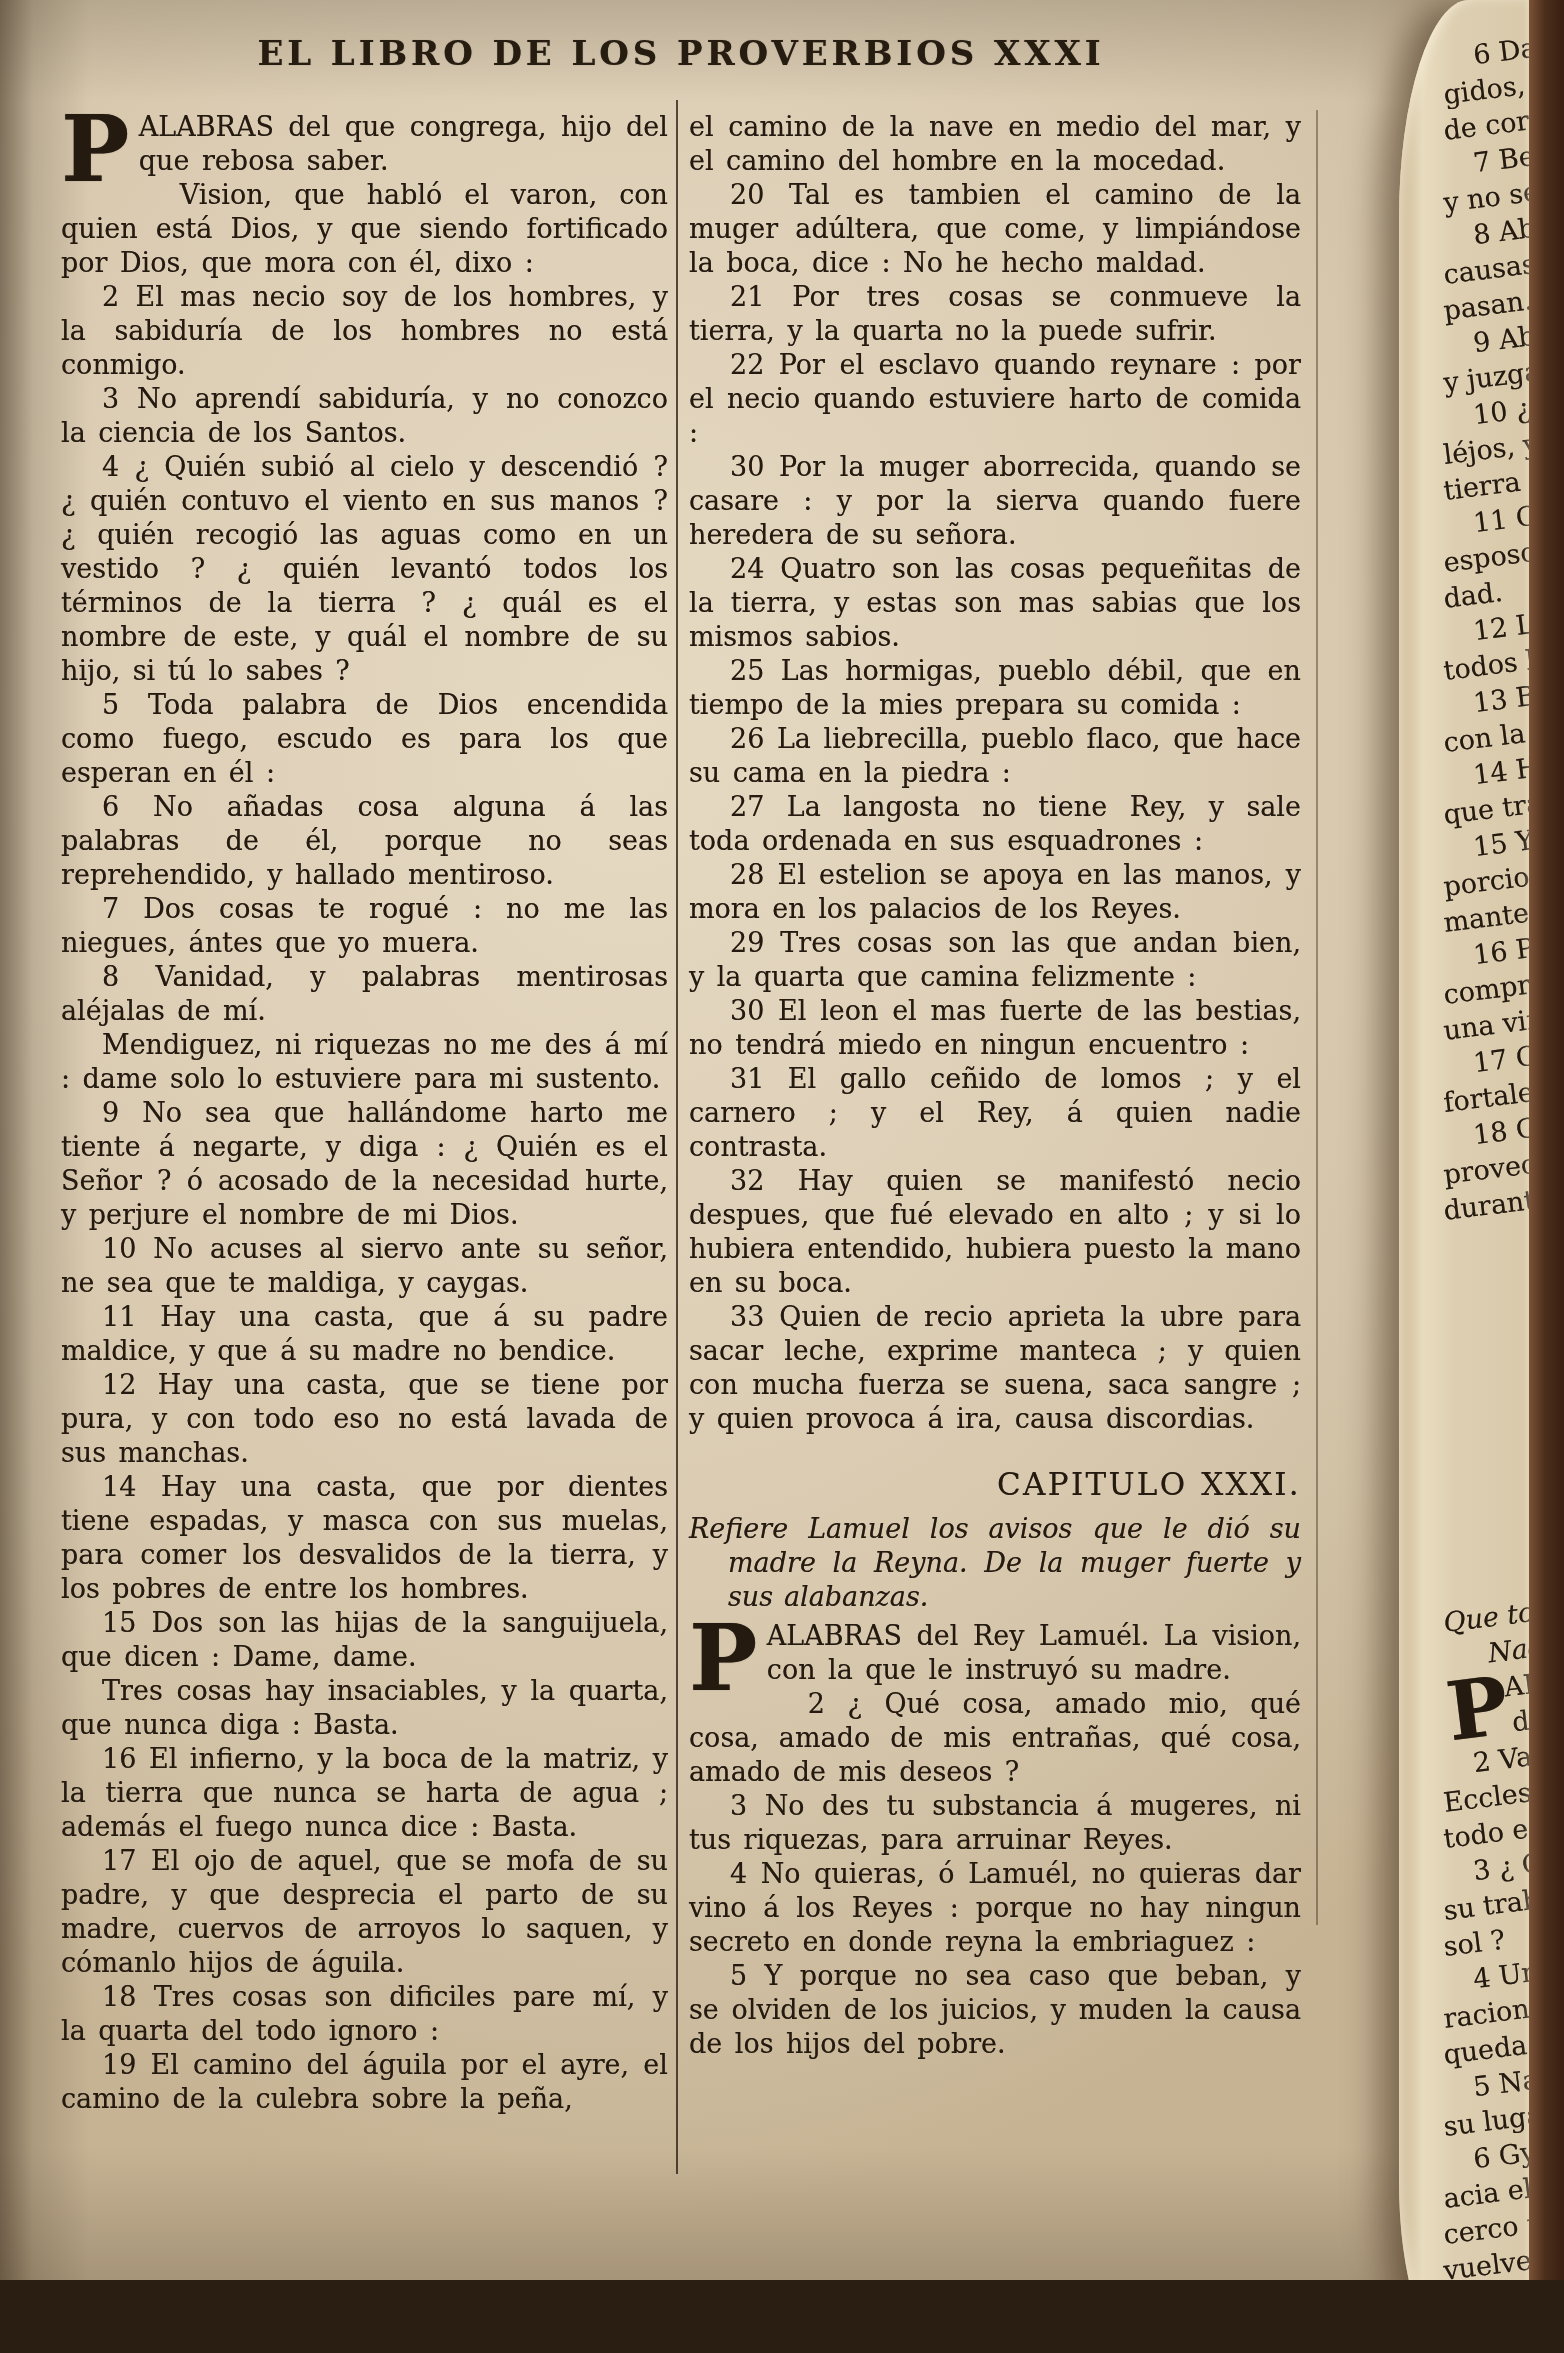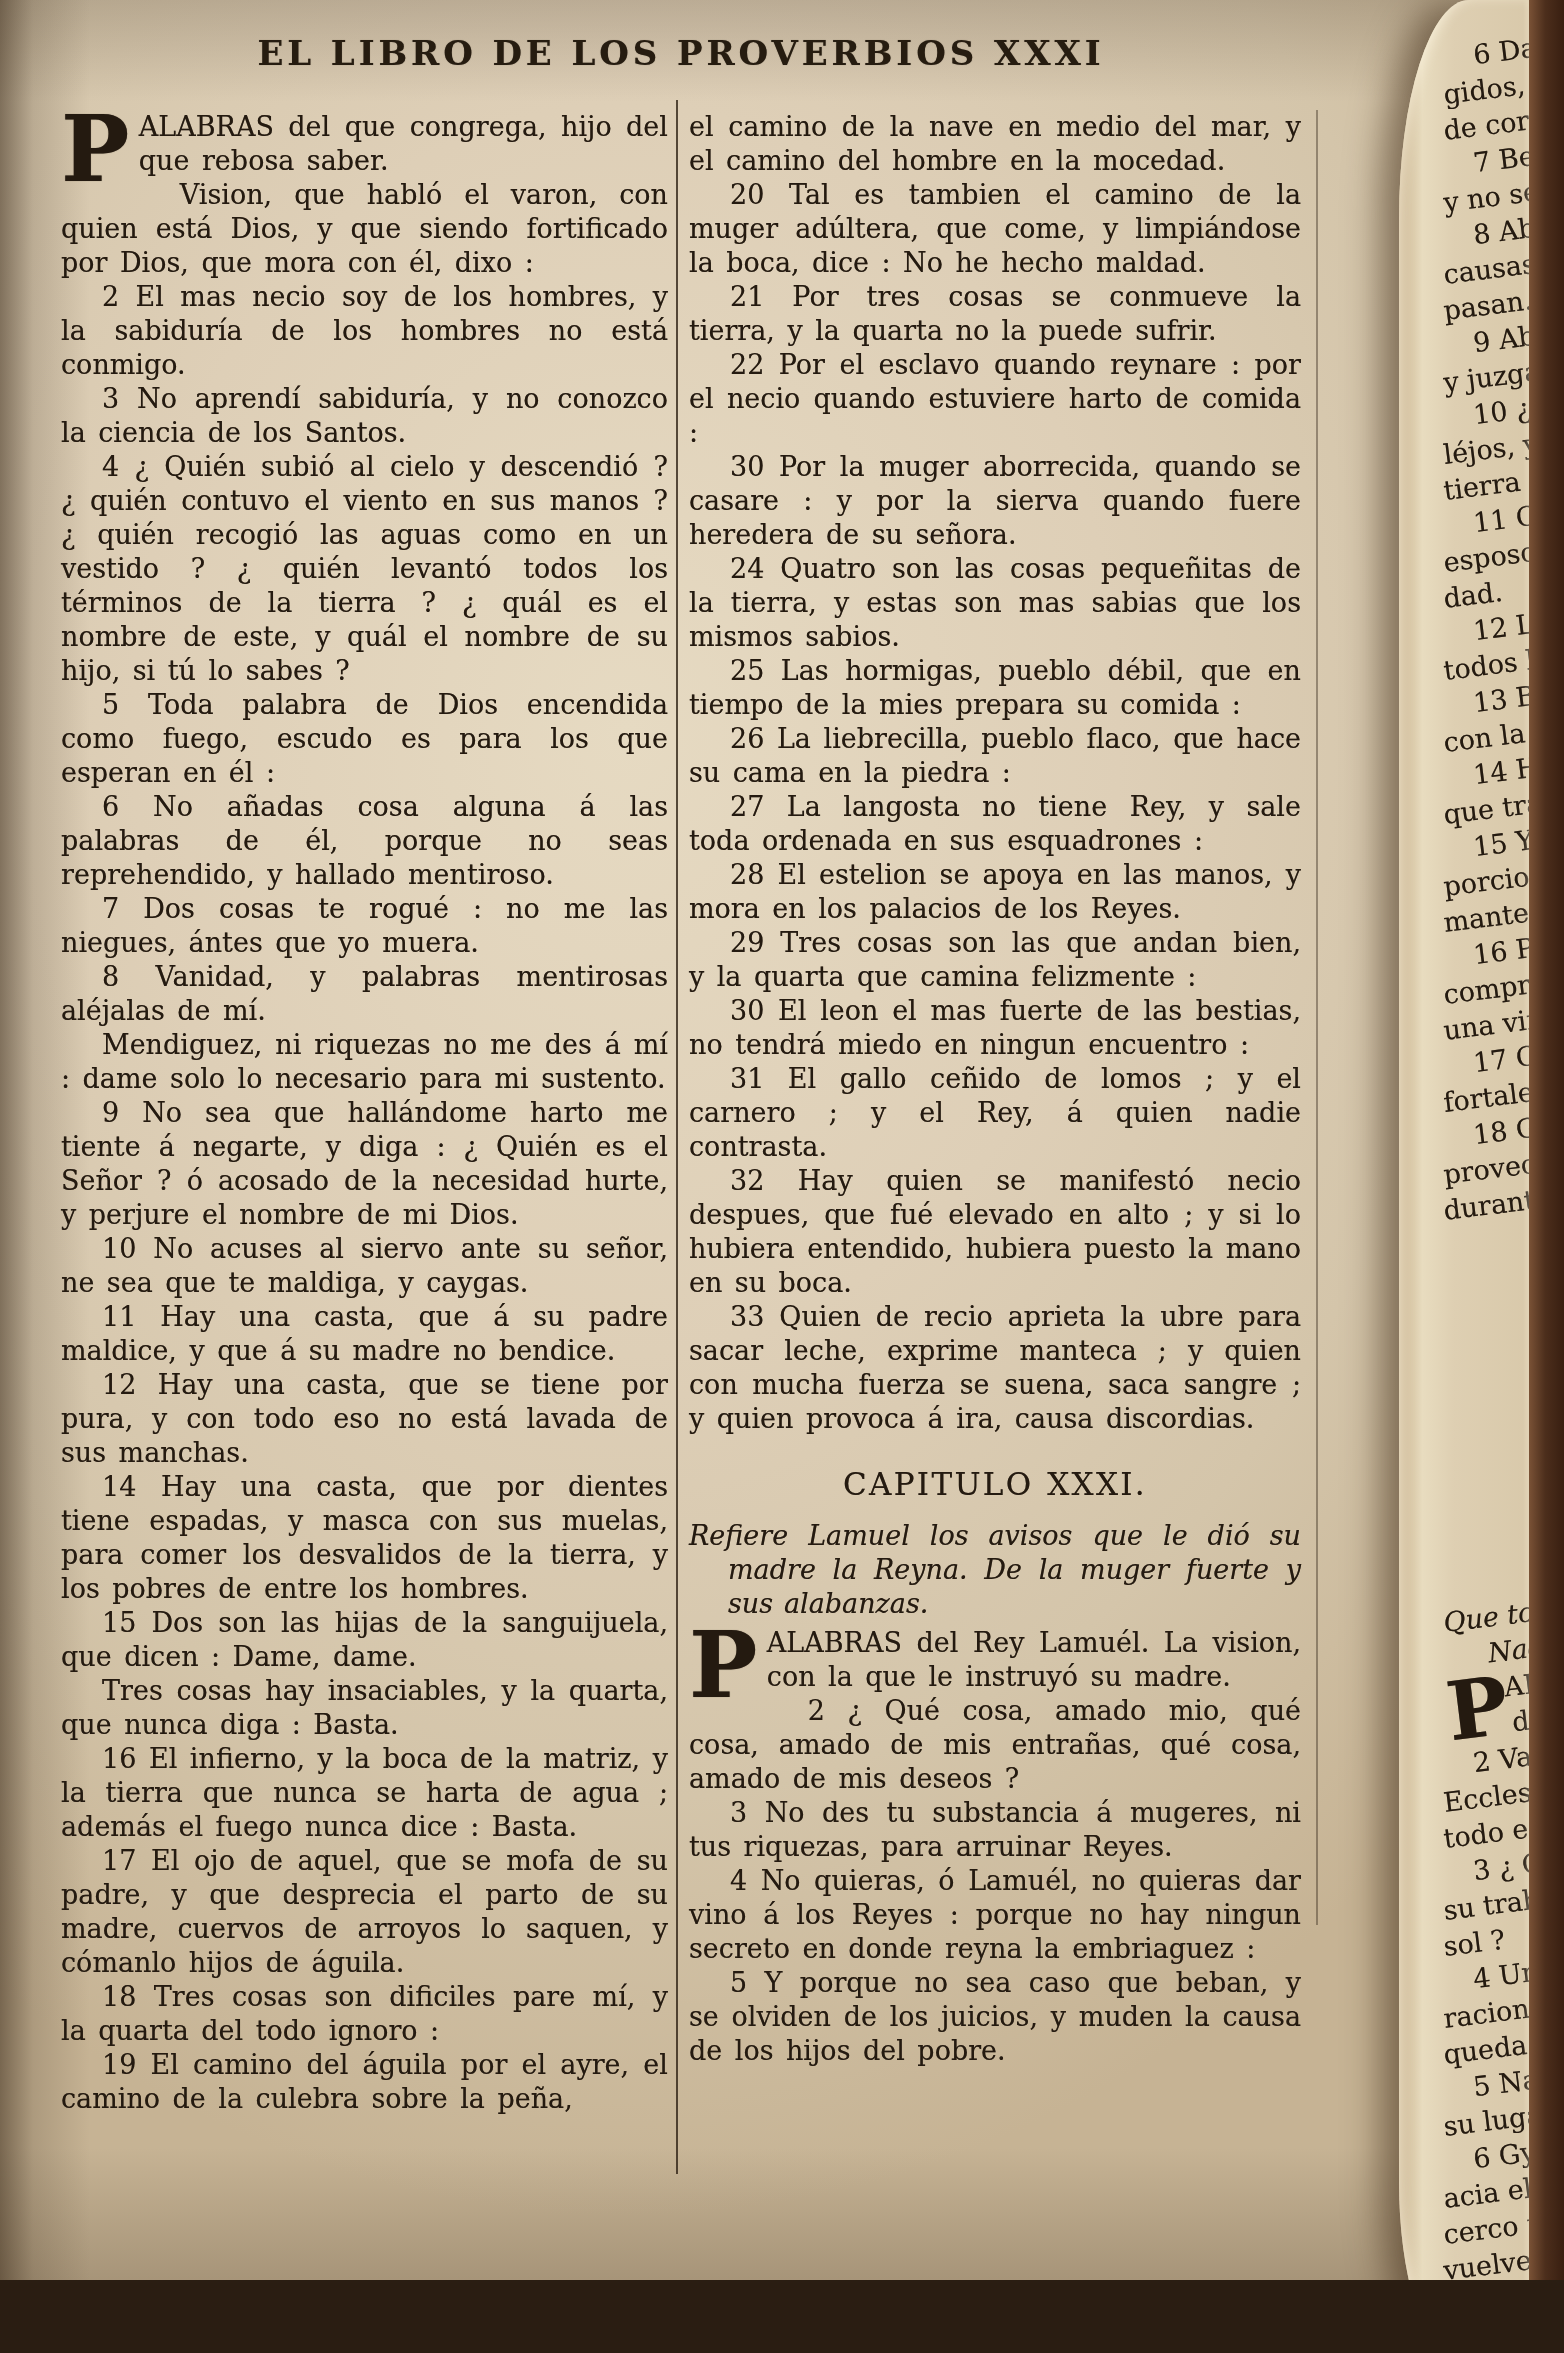--- a/index.html
+++ b/index.html
@@ -26,22 +26,22 @@
   }
   .col-left{left:61px;width:607px;}
   .col-right{left:689px;width:612px;}
   .para{margin:0;}
   .p-verse{text-indent:41px;}
   .p-flush{text-indent:0;}
   .p-dropcap .cap{
     float:left;font-size:91px;line-height:66px;font-weight:bold;
     padding:6.3px 9.4px 0 0;text-shadow:0 0 0.8px rgba(36,26,16,.6);
   }
-  .p-chapter{text-align:center;text-indent:0;font-size:31px;letter-spacing:2.3px;
-    margin-top:31px;margin-bottom:18px;word-spacing:1.6px;}
+  .p-chapter{text-align:right;text-indent:0;font-size:31px;letter-spacing:2.3px;
+    margin-top:31px;margin-bottom:11px;word-spacing:1.6px;}
   .p-summary{font-style:italic;padding-left:39px;text-indent:-39px;margin-bottom:4.7px;word-spacing:2.3px;}
   .divider{position:absolute;width:1.6px;background:rgba(44,31,18,.78);}
   .divider-1{left:676px;top:100px;height:2074px;}
   .divider-2{left:1316px;top:110px;height:1815px;opacity:.5;}
   
   .edge-sliver{
     position:absolute;top:0;left:1399px;width:166px;height:2354px;overflow:hidden;
     background:linear-gradient(90deg,#c8b28e 0px,#e8dcbf 23.5px,#decfb2 55px,#d6c6a7 100%);
     border-top-left-radius:70px 219px;
     border-bottom-left-radius:55px 172px;
@@ -75,21 +75,21 @@
   <div class="col col-left">
       <div class="para p-dropcap"><span class="cap">P</span>ALABRAS del que congrega, hijo del que rebosa saber.</div>
       <div class="para p-verse">Vision, que habló el varon, con quien está Dios, y que siendo fortificado por Dios, que mora con él, dixo :</div>
       <div class="para p-verse">2 El mas necio soy de los hombres, y la sabiduría de los hombres no está conmigo.</div>
       <div class="para p-verse">3 No aprendí sabiduría, y no conozco la ciencia de los Santos.</div>
       <div class="para p-verse">4 ¿ Quién subió al cielo y descendió ? ¿ quién contuvo el viento en sus manos ? ¿ quién recogió las aguas como en un vestido ? ¿ quién levantó todos los términos de la tierra ? ¿ quál es el nombre de este, y quál el nombre de su hijo, si tú lo sabes ?</div>
       <div class="para p-verse">5 Toda palabra de Dios encendida como fuego, escudo es para los que esperan en él :</div>
       <div class="para p-verse">6 No añadas cosa alguna á las palabras de él, porque no seas reprehendido, y hallado mentiroso.</div>
       <div class="para p-verse">7 Dos cosas te rogué : no me las niegues, ántes que yo muera.</div>
       <div class="para p-verse">8 Vanidad, y palabras mentirosas aléjalas de mí.</div>
-      <div class="para p-verse">Mendiguez, ni riquezas no me des á mí : dame solo lo necesario para mi sustento.</div>
+      <div class="para p-verse">Mendiguez, ni riquezas no me des á mí : dame solo lo estuviere para mi sustento.</div>
       <div class="para p-verse">9 No sea que hallándome harto me tiente á negarte, y diga : ¿ Quién es el Señor ? ó acosado de la necesidad hurte, y perjure el nombre de mi Dios.</div>
       <div class="para p-verse">10 No acuses al siervo ante su señor, ne sea que te maldiga, y caygas.</div>
       <div class="para p-verse">11 Hay una casta, que á su padre maldice, y que á su madre no bendice.</div>
       <div class="para p-verse">12 Hay una casta, que se tiene por pura, y con todo eso no está lavada de sus manchas.</div>
       <div class="para p-verse">14 Hay una casta, que por dientes tiene espadas, y masca con sus muelas, para comer los desvalidos de la tierra, y los pobres de entre los hombres.</div>
       <div class="para p-verse">15 Dos son las hijas de la sanguijuela, que dicen : Dame, dame.</div>
       <div class="para p-verse">Tres cosas hay insaciables, y la quarta, que nunca diga : Basta.</div>
       <div class="para p-verse">16 El infierno, y la boca de la matriz, y la tierra que nunca se harta de agua ; además el fuego nunca dice : Basta.</div>
       <div class="para p-verse">17 El ojo de aquel, que se mofa de su padre, y que desprecia el parto de su madre, cuervos de arroyos lo saquen, y cómanlo hijos de águila.</div>
       <div class="para p-verse">18 Tres cosas son dificiles pare mí, y la quarta del todo ignoro :</div>

